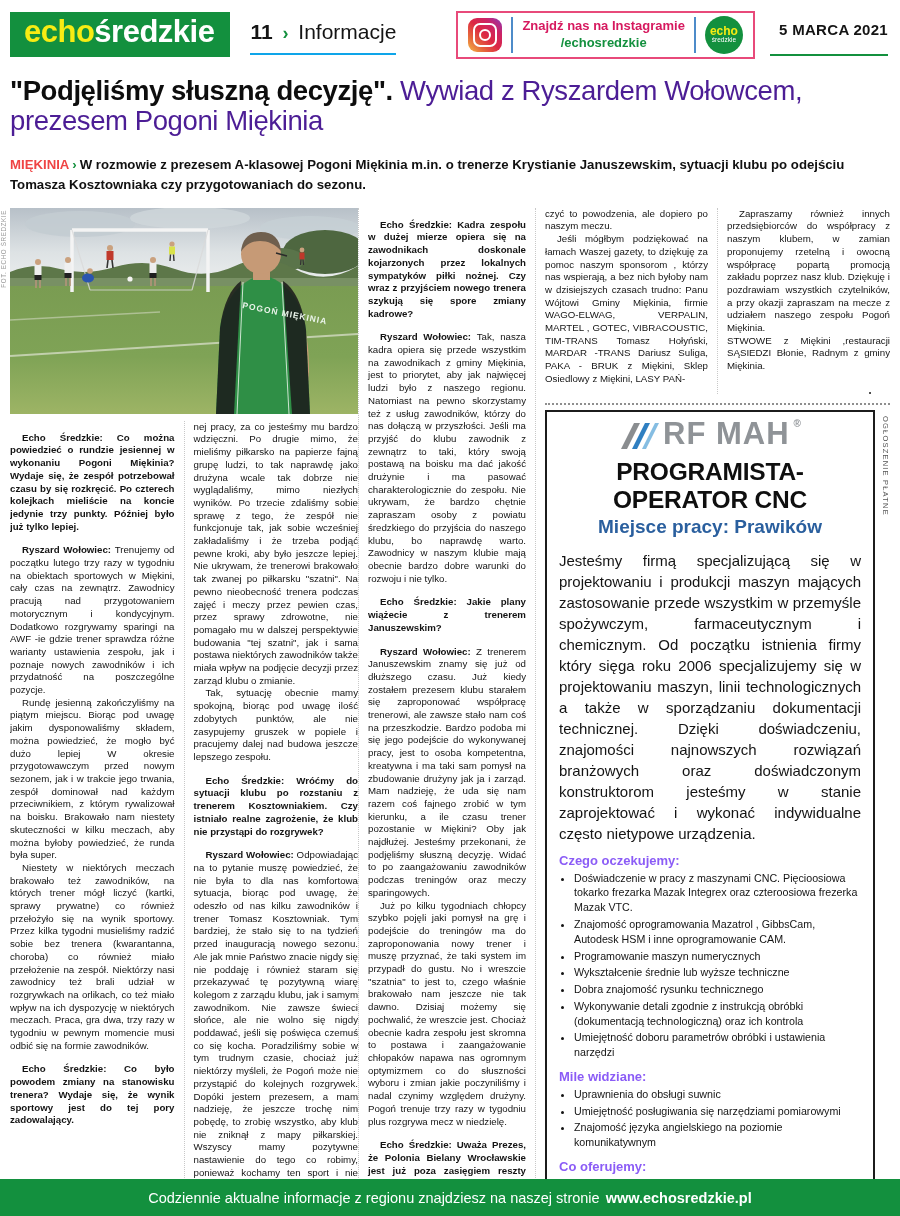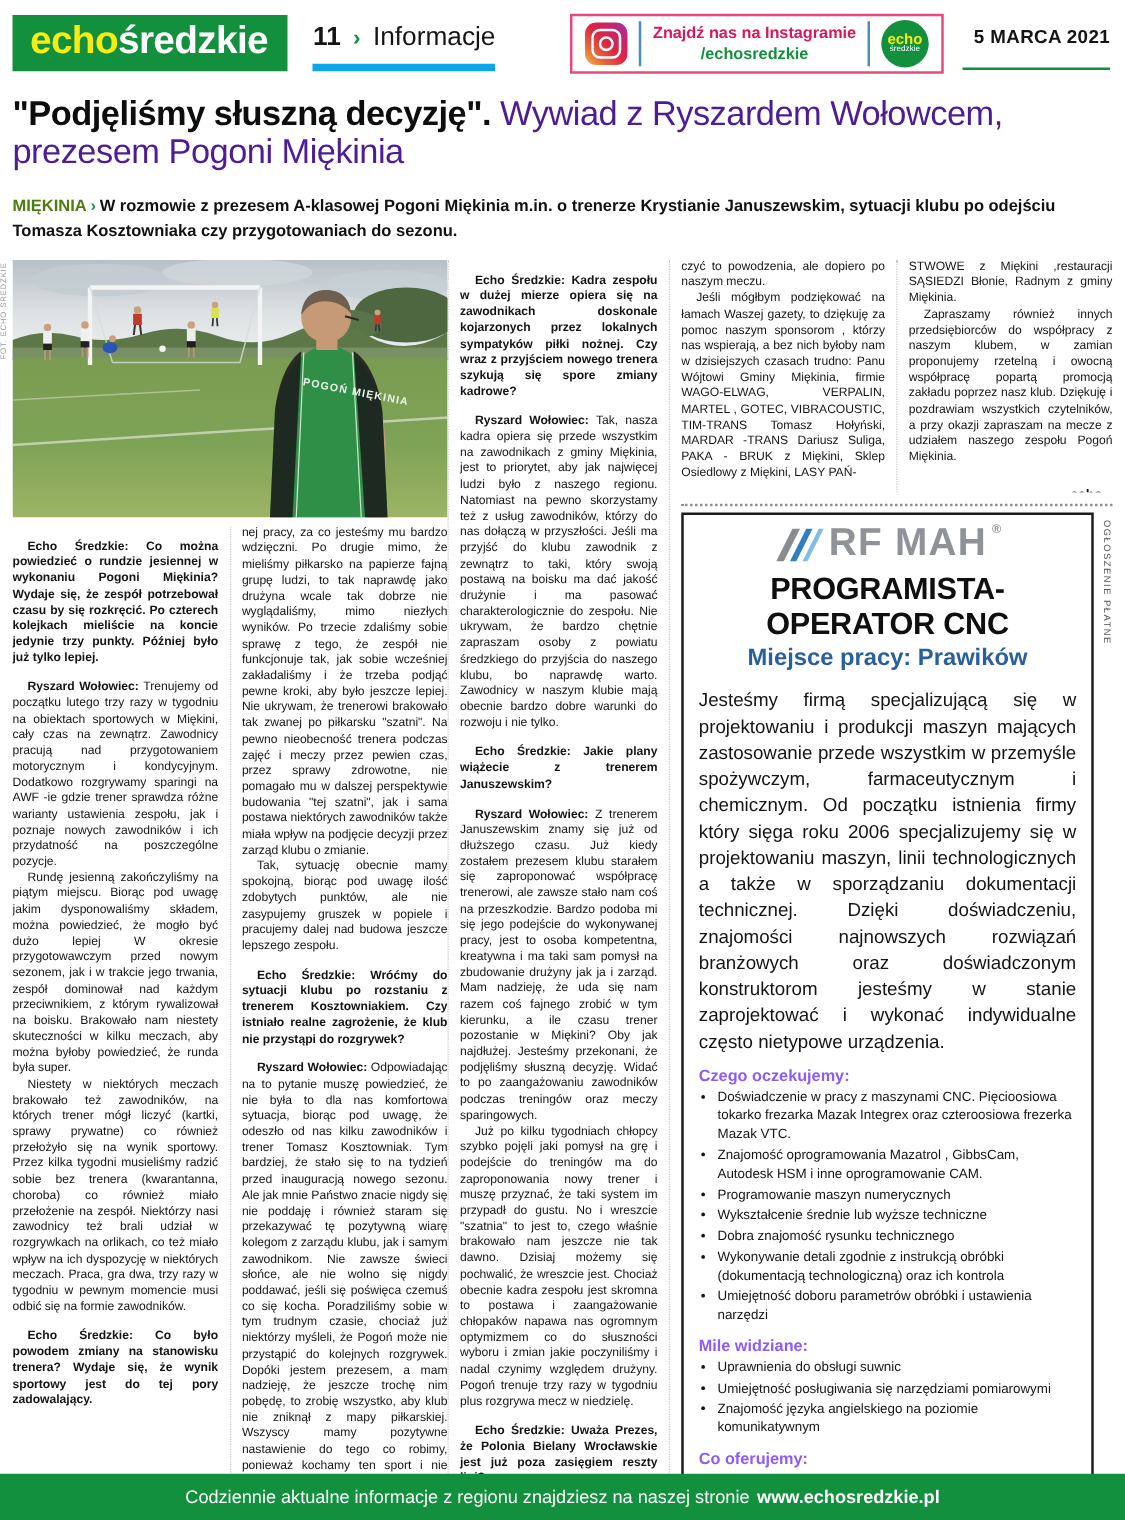--- a/index.html
+++ b/index.html
@@ -4,21 +4,21 @@
 <style>
   html,body{margin:0;padding:0;background:#ffffff;}
   .page{width:900px;height:1216px;position:relative;overflow:hidden;background:#fff;
         font-family:"Liberation Sans",sans-serif;color:#141414;margin:0 auto;}
 
   
   .masthead{display:flex;align-items:center;padding:9px 12px 0 10px;height:60px;box-sizing:border-box;}
   .brand-box{background:#13903e;padding:3px 16px 7px 14px;font-size:31px;font-weight:800;letter-spacing:-.5px;line-height:1.1;}
   .brand-echo{color:#f7ec13;}
   .brand-rest{color:#ffffff;font-weight:600;}
-  .section-head{margin-left:20px;padding-top:6px;font-size:21px;border-bottom:6px solid #0ea5e9;padding-bottom:9px;white-space:nowrap;}
+  .section-head{margin-left:20px;padding-top:6px;font-size:21px;border-bottom:2px solid #0ea5e9;padding-bottom:9px;white-space:nowrap;}
   .section-num{font-weight:800;}
   .section-chev{color:#13903e;font-weight:700;margin:0 4px;font-size:18px;}
   .section-label{font-weight:400;}
   .insta-banner{margin-left:60px;border:2px solid #e84a7a;display:flex;align-items:center;gap:9px;padding:4px 10px;height:48px;box-sizing:border-box;background:#fff;}
   .insta-icon{width:34px;height:34px;border-radius:9px;background:linear-gradient(45deg,#f5bb46 0%,#e6683c 25%,#dc2743 50%,#cc2366 75%,#8a3ab9 100%);position:relative;flex:none;}
   .insta-icon::before{content:"";position:absolute;inset:5px;border:2px solid #fff;border-radius:7px;}
   .insta-icon::after{content:"";position:absolute;inset:11px;border:2px solid #fff;border-radius:50%;}
   .insta-sep{width:2px;align-self:stretch;background:#4d8bc9;}
   .insta-text{text-align:center;font-weight:700;font-size:13px;line-height:1.25;}
   .insta-l1{color:#d6185e;}
@@ -28,21 +28,21 @@
   .logo-circle .lc2{color:#fff;font-size:6.5px;}
   .date-block{margin-left:auto;text-align:right;padding-top:8px;}
   .date-text{font-weight:800;font-size:15px;letter-spacing:.3px;}
   .date-underline{height:2px;background:#13903e;width:118px;margin-top:16px;margin-left:auto;}
 
   
   .headline{padding:0 10px;margin-top:16px;font-size:27.5px;line-height:1.1;letter-spacing:-.4px;}
   .hl-b{font-weight:800;color:#0d0d0d;}
   .hl-r{font-weight:400;color:#4c1d95;}
   .lead{padding:0 10px;margin-top:11px;font-size:13.2px;font-weight:700;line-height:1.5;color:#111;}
-  .lead-tag{color:#4d7c0f;font-weight:800;}
+  .lead-tag{color:#ef4444;font-weight:800;}
   .lead-chev{color:#13903e;margin:0 3px;}
 
   
   .article{display:flex;padding:0 10px;margin-top:12px;height:992px;box-sizing:content-box;}
   .group-left{width:348px;flex:none;display:flex;flex-direction:column;}
   .col-mid{flex:none;width:158px;padding:0 9px;border-left:1px dotted #c8c8c8;border-right:1px dotted #c8c8c8;overflow:hidden;}
   .group-right{flex:1;display:flex;flex-direction:column;padding-left:9px;min-width:0;}
   .cols2{display:flex;flex:1;overflow:hidden;min-height:0;}
   .cols2 .col{flex:1;min-width:0;}
   .cols2 .col + .col{border-left:1px dotted #c8c8c8;padding-left:9px;margin-left:9px;}
@@ -218,22 +218,22 @@
         <p class="para q">Echo Średzkie: Uważa Prezes, że Polonia Bielany Wrocławskie jest już poza zasięgiem reszty ligi?</p>
       </div>
 
     <div class="group-right">
       <div class="cols2 shortcols">
         <div class="col">
             <p class="para ni">czyć to powodzenia, ale dopiero po naszym meczu.</p>
             <p class="para">Jeśli mógłbym podziękować na łamach Waszej gazety, to dziękuję za pomoc naszym sponsorom , którzy nas wspierają, a bez nich byłoby nam w dzisiejszych czasach trudno: Panu Wójtowi Gminy Miękinia, firmie WAGO-ELWAG, VERPALIN, MARTEL , GOTEC, VIBRACOUSTIC, TIM-TRANS Tomasz Hołyński, MARDAR -TRANS Dariusz Suliga, PAKA - BRUK z Miękini, Sklep Osiedlowy z Miękini, LASY PAŃ-</p>
           </div>
         <div class="col">
+            <p class="para">Zapraszamy również innych przedsiębiorców do współpracy z naszym klubem, w zamian proponujemy rzetelną i owocną współpracę popartą promocją zakładu poprzez nasz klub. Dziękuję i pozdrawiam wszystkich czytelników, a przy okazji zapraszam na mecze z udziałem naszego zespołu Pogoń Miękinia.</p>
             <p class="para ni">STWOWE z Miękini ,restauracji SĄSIEDZI Błonie, Radnym z gminy Miękinia.</p>
-            <p class="para">Zapraszamy również innych przedsiębiorców do współpracy z naszym klubem, w zamian proponujemy rzetelną i owocną współpracę popartą promocją zakładu poprzez nasz klub. Dziękuję i pozdrawiam wszystkich czytelników, a przy okazji zapraszam na mecze z udziałem naszego zespołu Pogoń Miękinia.</p>
             <p class="para sig">echo</p>
           </div>
       </div>
       <div class="dotted-divider"></div>
 
       <div class="ad-wrap">
         <div class="ad-box">
           <div class="ad-logo">
             <svg width="40" height="32" viewBox="0 0 40 32">
               <path d="M2,31 L15,5 L21,5 L8,31 Z" fill="#8a8d90"></path>

